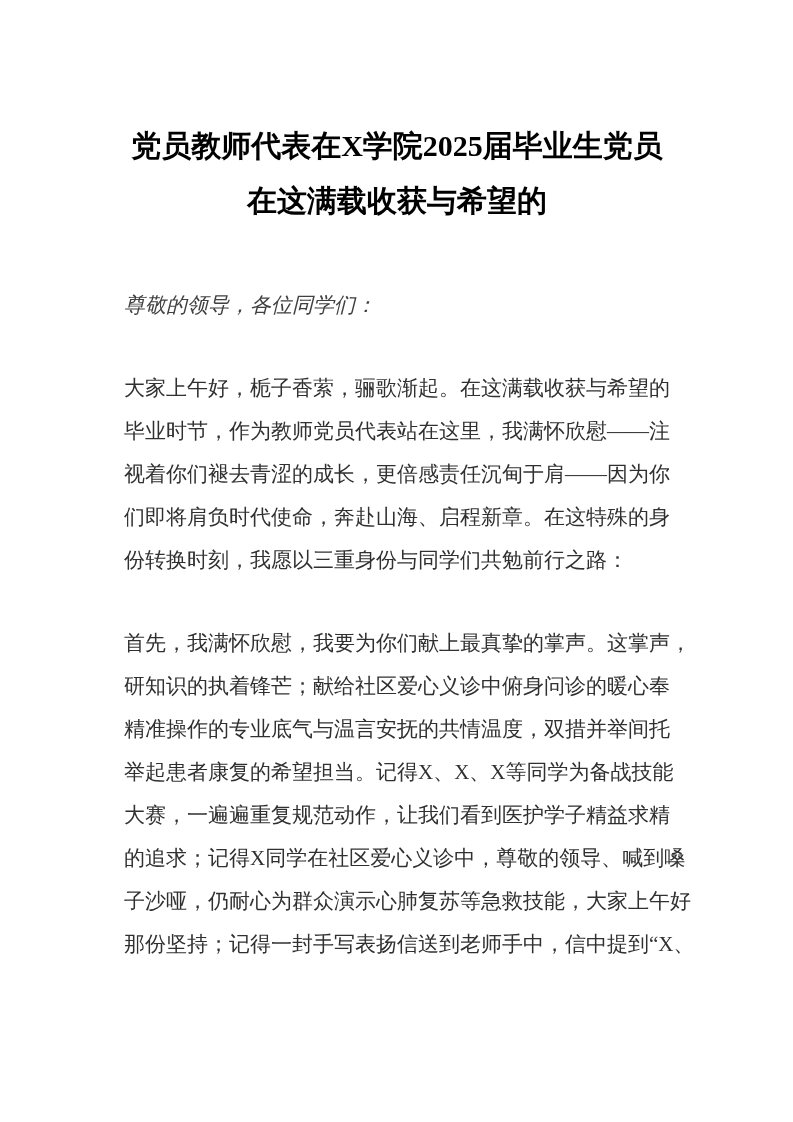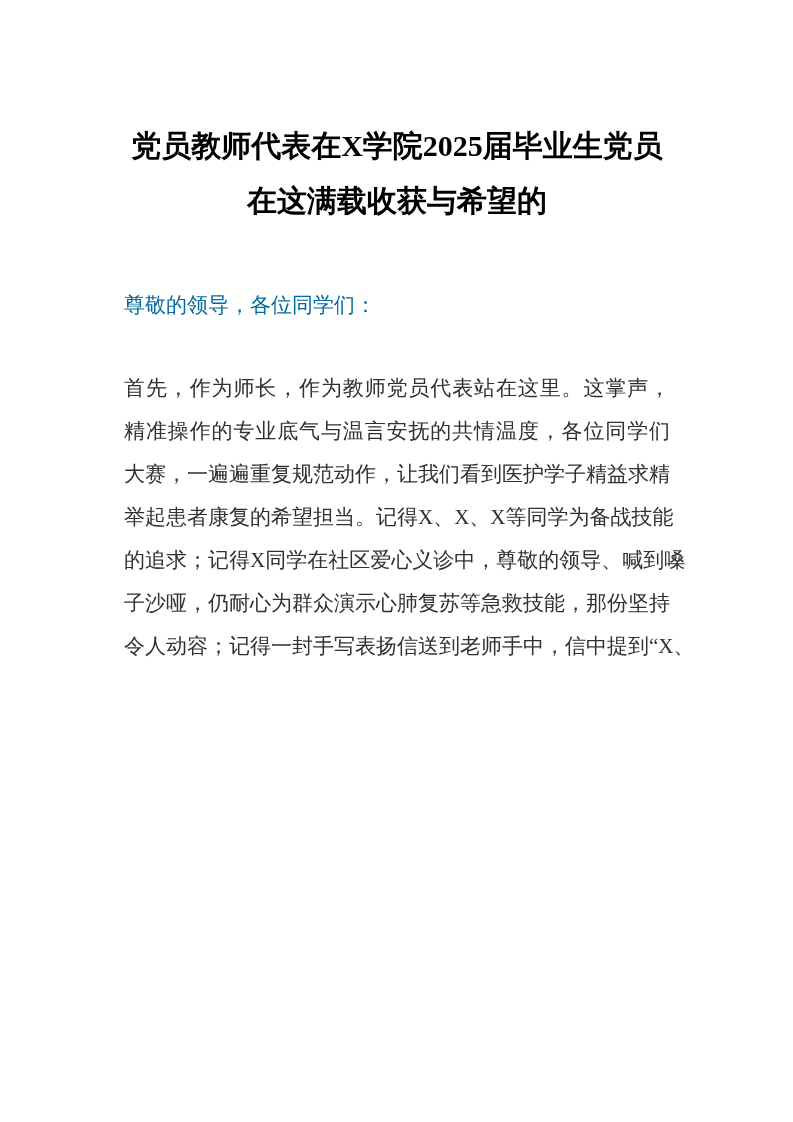--- a/index.html
+++ b/index.html
@@ -26,22 +26,23 @@
     font-size: 30px;
     line-height: 55px;
   }
   .title-line {
     display: block;
   }
   .greeting {
     margin-top: 56px;
     font-size: 21px;
     line-height: 43px;
-    color: #0369a1;
+    color: #404040;
     text-align: left;
+    font-style: italic;
   }
   .paragraph {
     margin-top: 40px;
     font-size: 21px;
     line-height: 43px;
     color: #303030;
   }
   .tline {
     display: block;
     text-align: justify;
@@ -59,24 +60,32 @@
 
 <div class="page">
 
   <h1 class="doc-title">
     <span class="title-line">党员教师代表在X学院2025届毕业生党员</span>
     <span class="title-line">在这满载收获与希望的</span>
   </h1>
 
   <div class="greeting">尊敬的领导，各位同学们：</div>
 
+  <div class="paragraph">
+    <span class="tline">大家上午好，栀子香萦，骊歌渐起。在这满载收获与希望的</span>
+    <span class="tline">毕业时节，作为教师党员代表站在这里，我满怀欣慰——注</span>
+    <span class="tline">视着你们褪去青涩的成长，更倍感责任沉甸于肩——因为你</span>
+    <span class="tline">们即将肩负时代使命，奔赴山海、启程新章。在这特殊的身</span>
+    <span class="tline last">份转换时刻，我愿以三重身份与同学们共勉前行之路：</span>
+  </div>
 
   <div class="paragraph">
-    <span class="tline">首先，作为师长，作为教师党员代表站在这里。这掌声，</span>
-    <span class="tline">精准操作的专业底气与温言安抚的共情温度，各位同学们</span>
+    <span class="tline">首先，我满怀欣慰，我要为你们献上最真挚的掌声。这掌声，</span>
+    <span class="tline">研知识的执着锋芒；献给社区爱心义诊中俯身问诊的暖心奉</span>
+    <span class="tline">精准操作的专业底气与温言安抚的共情温度，双措并举间托</span>
+    <span class="tline">举起患者康复的希望担当。记得X、X、X等同学为备战技能</span>
     <span class="tline">大赛，一遍遍重复规范动作，让我们看到医护学子精益求精</span>
-    <span class="tline">举起患者康复的希望担当。记得X、X、X等同学为备战技能</span>
     <span class="tline">的追求；记得X同学在社区爱心义诊中，尊敬的领导、喊到嗓</span>
-    <span class="tline">子沙哑，仍耐心为群众演示心肺复苏等急救技能，那份坚持</span>
-    <span class="tline">令人动容；记得一封手写表扬信送到老师手中，信中提到“X、</span>
+    <span class="tline">子沙哑，仍耐心为群众演示心肺复苏等急救技能，大家上午好</span>
+    <span class="tline">那份坚持；记得一封手写表扬信送到老师手中，信中提到“X、</span>
   </div>
 
 </div>
 
 </body></html>

